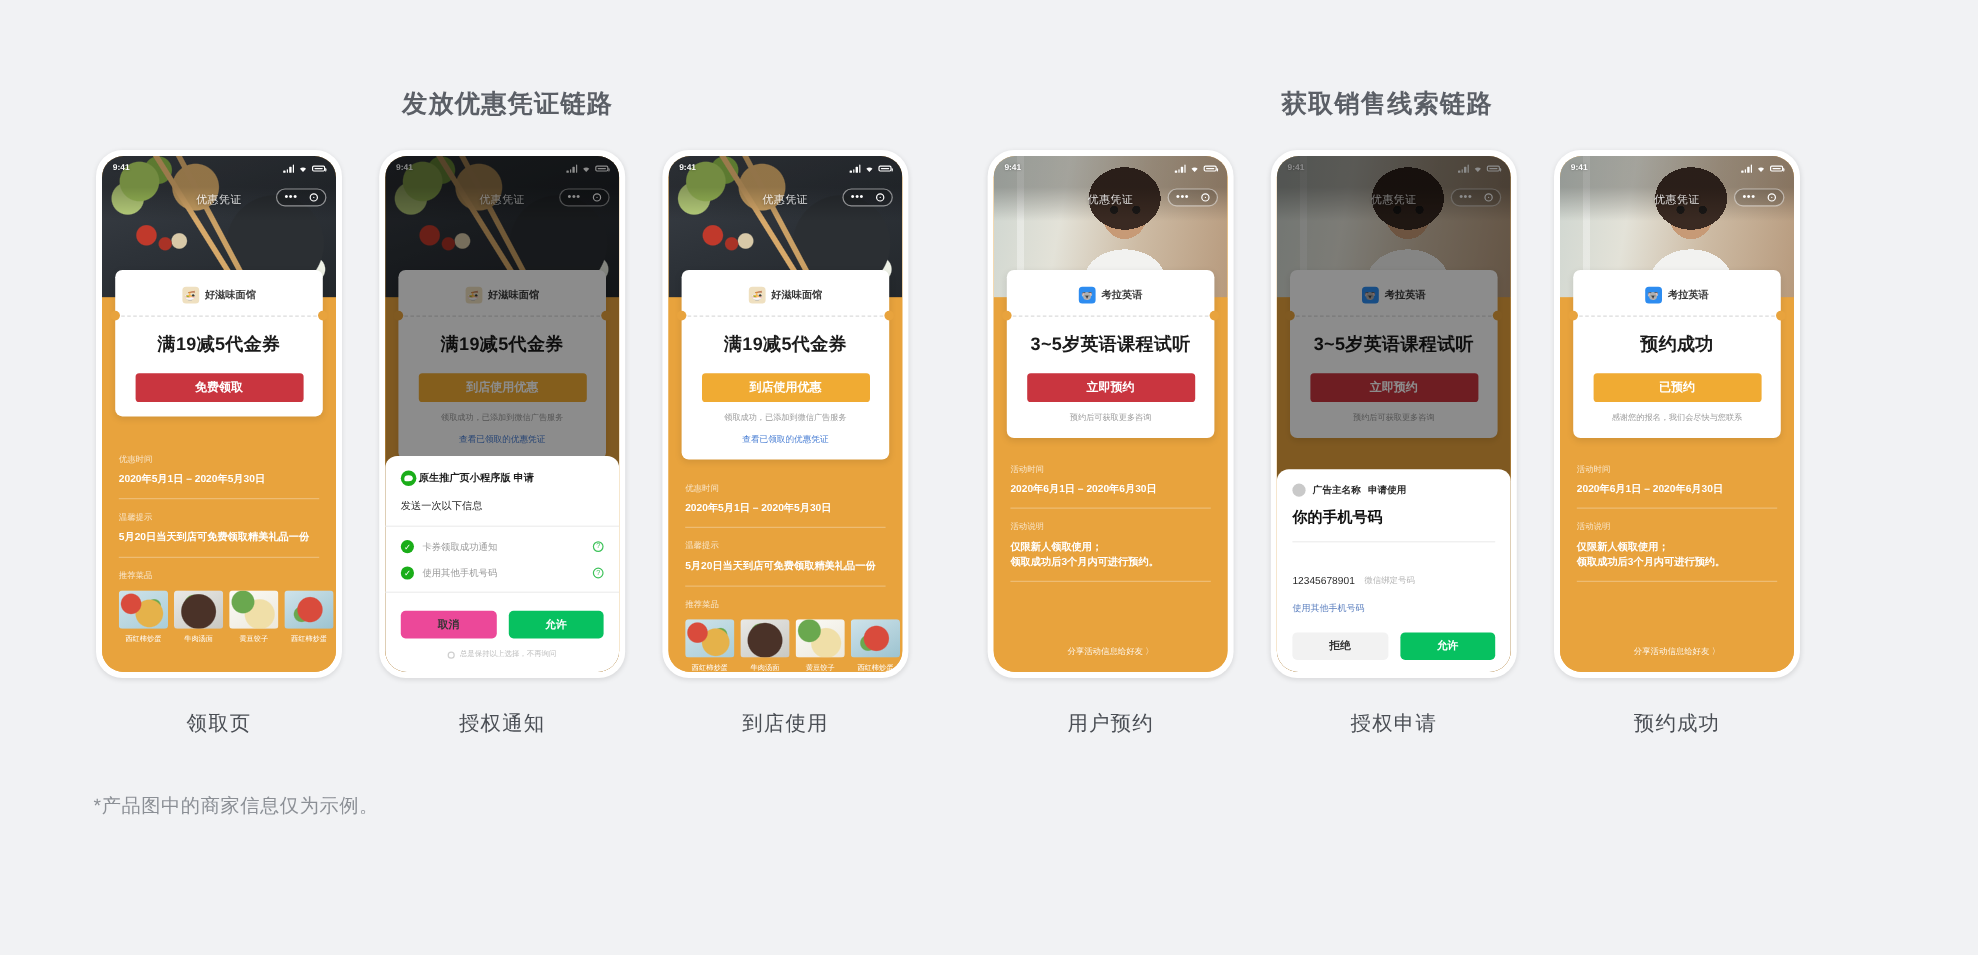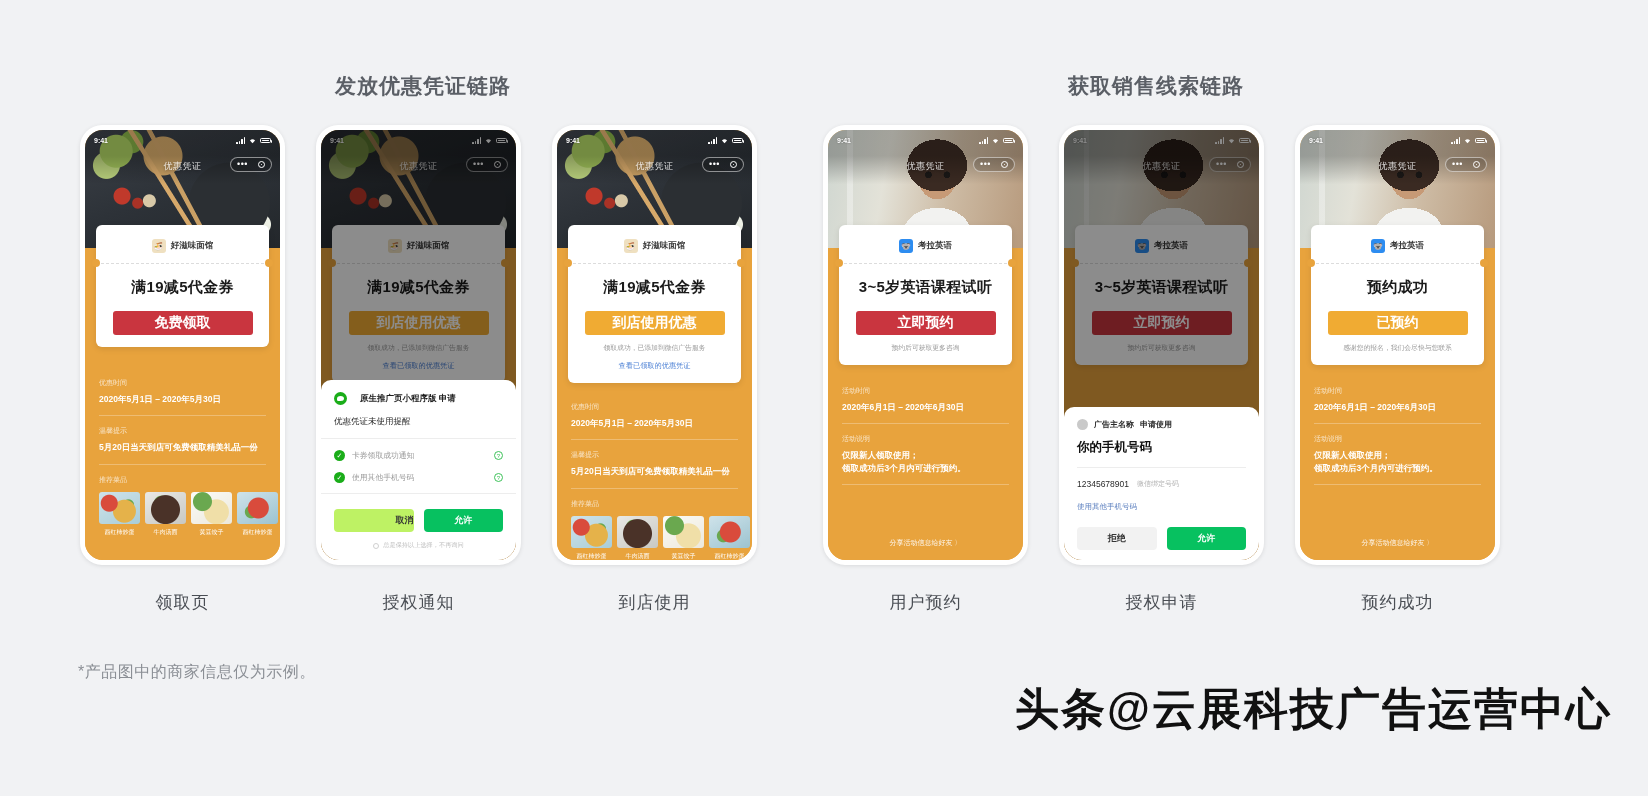--- a/index.html
+++ b/index.html
@@ -151,21 +151,21 @@
     width:14px; height:14px; border-radius:3px;
     background:#efe0c0; display:flex; align-items:center; justify-content:center;
     font-size:8px; color:#b9893a;
   }
   .brand-logo.blue { background:#2d8cf0; color:#fff; border-radius:3px; }
   .brand-name { font-size:8.5px; color:#3a3a3a; font-weight:700; }
   .card-div { border-top:1px dashed #dcdcdc; margin: 6px -10px 0 -10px; }
   .card-title { text-align:center; font-size:15px; font-weight:700; color:#1b1b1b; margin-top:14px; letter-spacing:.3px; }
   .card-btn {
     margin: 14px auto 0 auto; display:block; width: 140px; height: 24px;
-    border:none; border-radius:3px; color:#fff; font-weight:700; font-size:14px;
+    border:none; border-radius:3px; color:#fff; font-weight:700; font-size:10px;
     font-family: inherit; cursor:pointer;
   }
   .btn-red    { background:#c9353f; }
   .btn-orange { background:#f0ab33; }
   .card-sub { text-align:center; font-size:6.8px; color:#9a9a9a; margin-top:8px; }
   .card-link { text-align:center; font-size:7.2px; color:#4a7fd4; margin-top:8px; }
 
   
   .info { position:absolute; left:14px; right:14px; z-index:4; color:#fff; }
   .info-label { font-size:7px; color:rgba(255,255,255,.72); margin-bottom:5px; }
@@ -184,45 +184,45 @@
   .share-link { position:absolute; left:0; right:0; bottom:12px; text-align:center; font-size:7px; color:rgba(255,255,255,.9); z-index:4; }
 
   
   .dim { position:absolute; inset:0; background:rgba(0,0,0,.45); z-index:8; }
 
   
   .sheet {
     position:absolute; left:0; right:0; bottom:0; z-index:9;
     background:#fff; border-radius:10px 10px 0 0; padding: 12px 13px 10px 13px;
   }
-  .sheet-head { display:flex; align-items:center; gap:13px; }
+  .sheet-head { display:flex; align-items:center; gap:2px; }
   .wx-logo { width:13px;height:13px;border-radius:50%;background:#1aad19;display:flex;align-items:center;justify-content:center;}
   .wx-logo span{display:block;width:7px;height:5px;border-radius:50% 50% 50% 20%;background:#fff;}
   .sheet-app { font-size:8.5px; font-weight:700; color:#1d1d1d; }
   .sheet-desc { font-size:8.5px; color:#1d1d1d; margin-top:11px; }
   .sheet-hr { border-top:1px solid #ededed; margin:10px -13px 0 -13px; }
   .perm-row { display:flex; align-items:center; gap:7px; margin-top:11px; }
   .check { width:11px;height:11px;border-radius:50%;background:#1aad19;color:#fff;font-size:7px;display:flex;align-items:center;justify-content:center;flex:0 0 auto;}
   .perm-text { font-size:7.8px; color:#9b9b9b; flex:1; }
   .qmark { width:9px;height:9px;border-radius:50%;border:1px solid #3ec25a;color:#3ec25a;font-size:6px;display:flex;align-items:center;justify-content:center;flex:0 0 auto;}
   .sheet-btns { display:flex; gap:10px; margin-top:15px; }
   .sheet-btn { flex:1; height:23px; border:none; border-radius:4px; font-size:9px; font-weight:700; font-family:inherit; cursor:pointer; }
-  .btn-cancel { background:#bef264; color:#353535;text-align:right; }
+  .btn-cancel { background:#ec4899; color:#353535; }
   .btn-allow  { background:#07c160; color:#fff; }
   .btn-refuse { background:#f2f2f2; color:#353535; }
   .sheet-foot { display:flex; align-items:center; justify-content:center; gap:4px; margin-top:9px; font-size:6.2px; color:#bdbdbd; }
   .radio { width:6px;height:6px;border-radius:50%;border:1px solid #cfcfcf; }
 
   
   .pn-head { display:flex; align-items:center; gap:6px; }
   .pn-avatar { width:11px;height:11px;border-radius:50%;background:#c9c9c9; }
   .pn-title { font-size:8px; font-weight:700; color:#2b2b2b; }
   .pn-big { font-size:12.5px; font-weight:700; color:#111; margin-top:9px; }
   .pn-hr { border-top:1px solid #ededed; margin:11px 0 0 0; }
-  .pn-number-row { display:flex; align-items:flex-start; gap:8px; margin-top:11px; }
+  .pn-number-row { display:flex; align-items:flex-start; gap:8px; margin-top:27px; }
   .pn-number { font-size:8.5px; color:#2b2b2b; }
   .pn-tag { font-size:7px; color:#b4b4b4; }
   .pn-other { font-size:7.5px; color:#5b7fbf; margin-top:13px; }
 
   
   #footnote {
     position:absolute; left:78px; top:662px;
     font-size:16px; color:#8b8f95; letter-spacing:.5px;
   }
   #watermark {
@@ -354,21 +354,21 @@
 
           <div class="dim"></div>
 
           <div class="sheet">
             <div class="sheet-head">
               <span class="wx-logo">
                   <span></span>
                 </span>
               <span class="sheet-app">原生推广页小程序版 申请</span>
             </div>
-            <div class="sheet-desc">优惠凭证未使用提醒</div>
+            <div class="sheet-desc">发送一次以下信息</div>
             <div class="sheet-hr"></div>
             <div class="perm-row">
               <span class="check">✓</span>
               <span class="perm-text">卡券领取成功通知</span>
               <span class="qmark">?</span>
             </div>
             <div class="perm-row">
               <span class="check">✓</span>
               <span class="perm-text">使用其他手机号码</span>
               <span class="qmark">?</span>
@@ -634,14 +634,13 @@
             <div class="hr"></div>
           </div>
           <div class="share-link">分享活动信息给好友 〉</div>
         </div>
       </div>
       <div class="phone-caption">预约成功</div>
     </div>
   </div>
 
   <div id="footnote">*产品图中的商家信息仅为示例。</div>
-  <div id="watermark">头条@云展科技广告运营中心</div>
 </div>
 
 </body></html>

